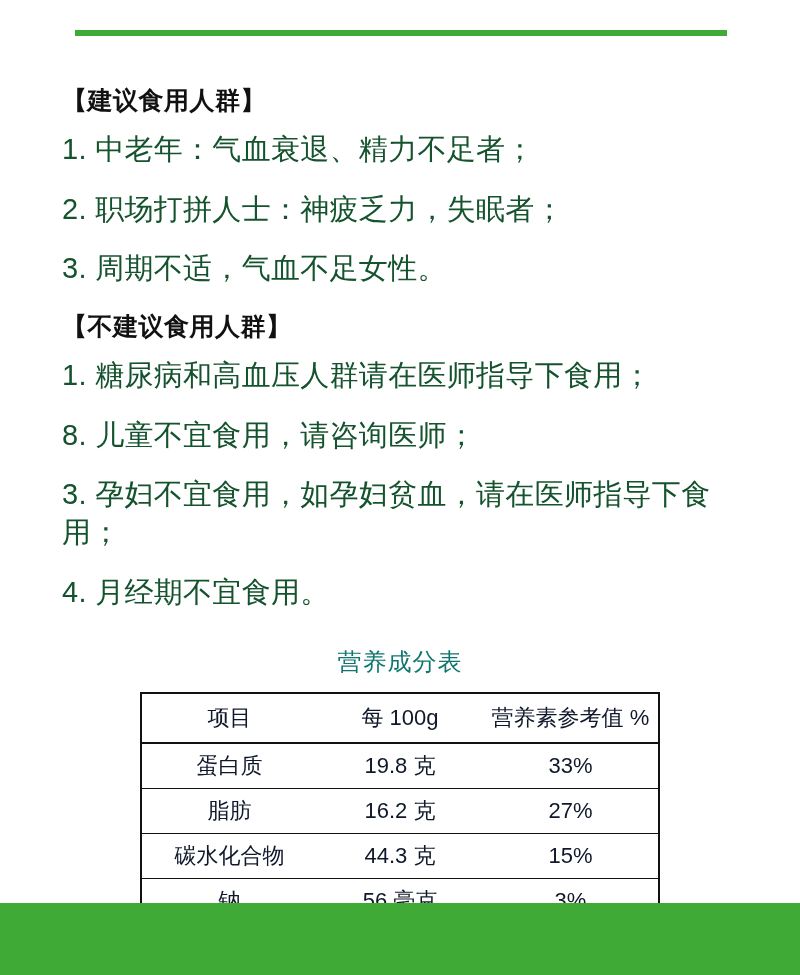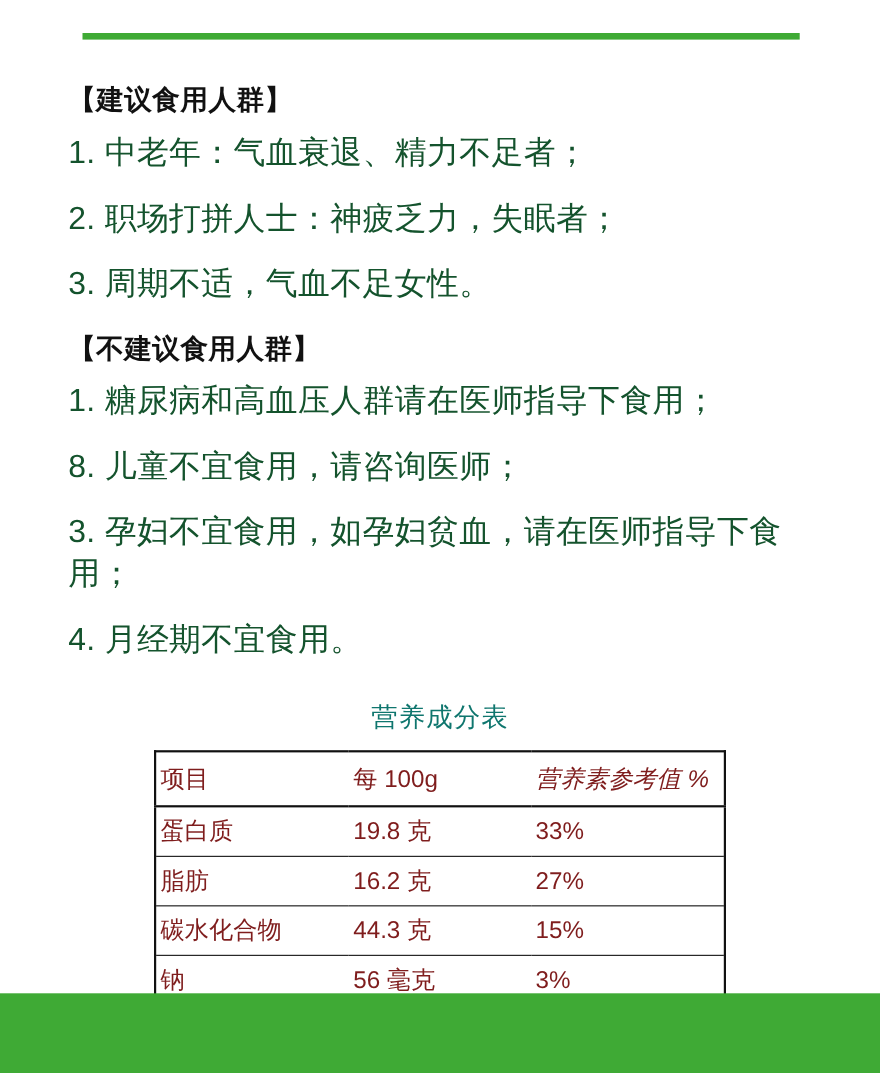--- a/index.html
+++ b/index.html
@@ -32,21 +32,21 @@
   .bottom-band {
     position: absolute;
     left: 0;
     bottom: 0;
     width: 800px;
     height: 72px;
     background: #3faa35;
   }
   .content {
     position: absolute;
-    top: 58px;
+    top: 68px;
     left: 62px;
     width: 676px;
   }
   h2.section-title {
     font-size: 25px;
     font-weight: bold;
     letter-spacing: 0.5px;
     margin: 16px 0 14px 0;
     color: #111;
   }
@@ -72,36 +72,36 @@
     margin: 0 auto;
     width: 520px;
     border: 2px solid #111;
     background: #fff;
   }
   table.nutrition th,
   table.nutrition td {
     font-size: 22px;
     font-weight: normal;
     padding: 7px 4px;
-    text-align: left;
-    color: #7f1d1d;
+    text-align: center;
+    color: #0f172a;
   }
   table.nutrition thead th {
     border-bottom: 2px solid #111;
     padding: 9px 4px;
   }
   table.nutrition tbody tr td {
     border-bottom: 1px solid #111;
   }
   table.nutrition tbody tr:last-child td {
     border-bottom: none;
   }
   .col-item { width: 34%; }
   .col-per { width: 32%; }
-  .col-nrv { width: 34%; font-style: italic; }
+  .col-nrv { width: 34%; }
 </style>
 </head>
 <body>
 
 <div class="page">
 
   <div class="top-rule"></div>
 
   <div class="content">
 

